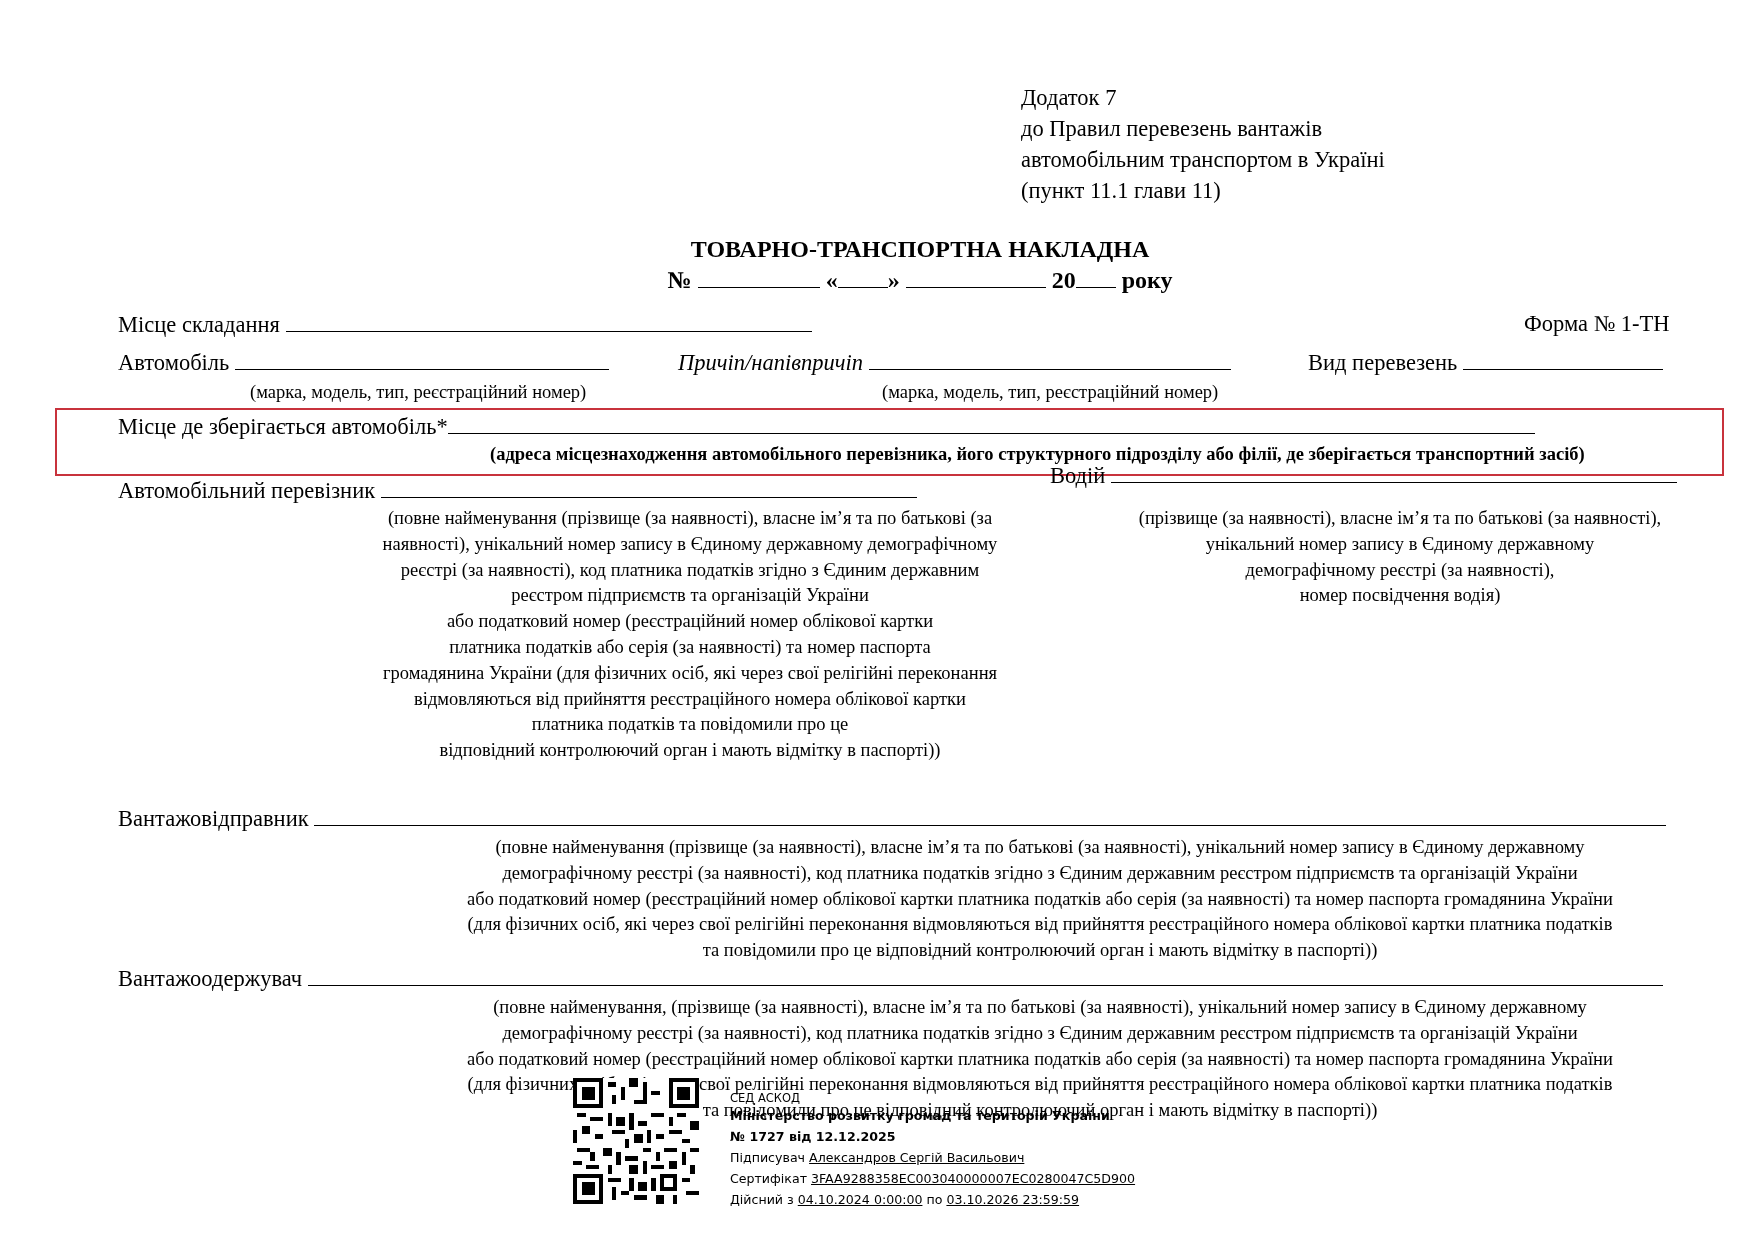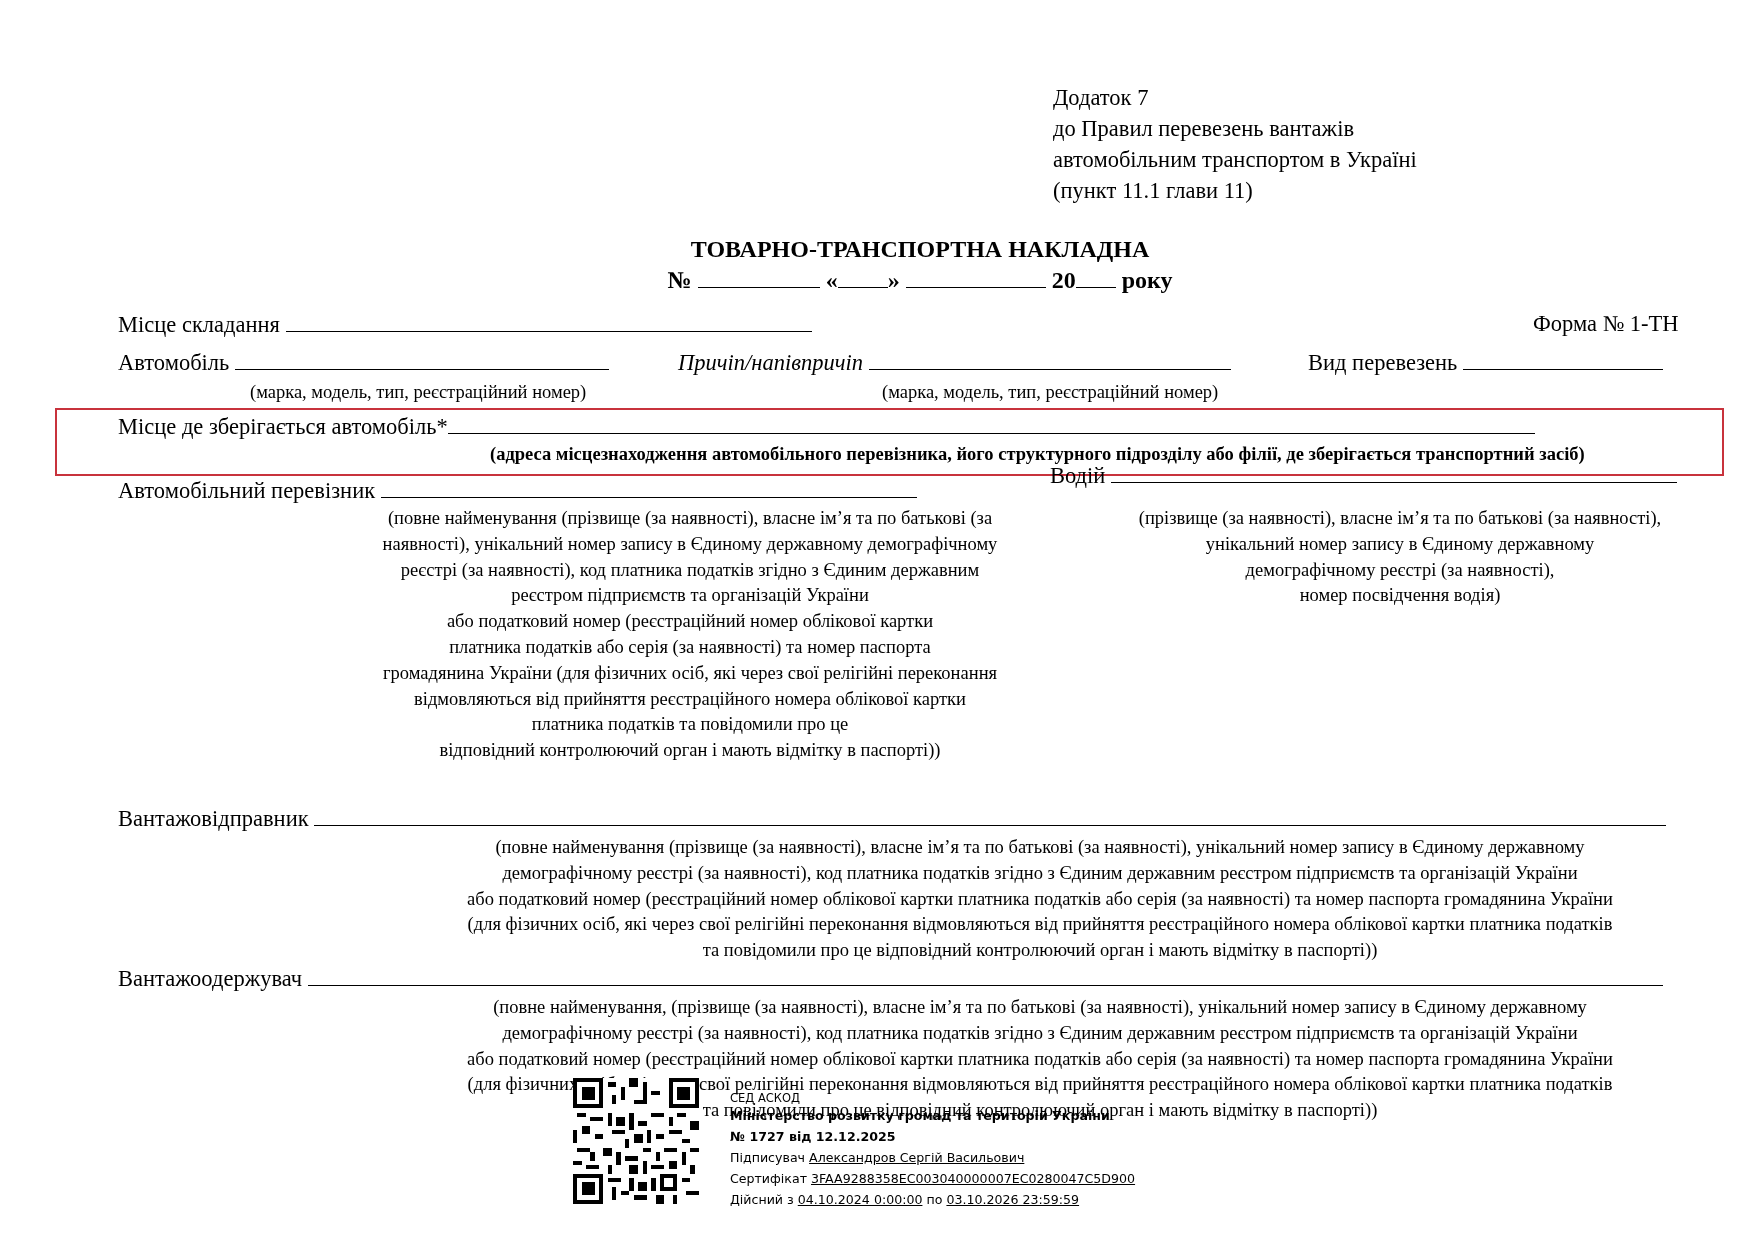--- a/index.html
+++ b/index.html
@@ -5,21 +5,21 @@
   html, body { margin:0; padding:0; background:#fff; }
   body { width:1754px; height:1241px; position:relative; overflow:hidden;
          font-family:"Liberation Serif", "DejaVu Serif", serif; color:#000; }
   .abs { position:absolute; white-space:nowrap; }
   .f22 { font-size:22.5px; }
   .f24 { font-size:24px; }
   .f19 { font-size:18.5px; }
   .bold { font-weight:bold; }
   .line { display:inline-block; border-bottom:1.6px solid #000; height:20px; vertical-align:baseline; }
   .note { font-size:18.5px; text-align:center; line-height:25.8px; }
-  .appendix { left:1021px; top:82px; font-size:22.5px; line-height:31px;margin-left:32px; }
+  .appendix { left:1021px; top:82px; font-size:22.5px; line-height:31px; }
   .title { left:0; width:1840px; text-align:center; }
   .red-box { position:absolute; left:55px; top:408px; width:1669px; height:68px; border:2.5px solid #c8323c; box-sizing:border-box; }
   .qr { position:absolute; left:573px; top:1078px; width:126px; height:126px; }
   .stamp { font-family:"DejaVu Sans", "Liberation Sans", sans-serif; font-size:12.6px; line-height:21px; }
   .stamp u { text-decoration:underline; }
 </style>
 </head>
 <body>
 
 <div class="abs appendix">
@@ -36,21 +36,21 @@
   <span>«</span><span class="line" style="width:50px;"></span><span>»</span>
   <span class="line" style="width:140px;"></span>
   <span>20</span><span class="line" style="width:40px;"></span>
   <span>року</span>
 </div>
 
 <div class="abs f22" style="left:118px; top:311px;">
   <span>Місце складання</span>
   <span class="line" style="width:526px;"></span>
 </div>
-<div class="abs f22" style="left:1524px; top:311px;margin-left:9px;">Форма № 1-ТН</div>
+<div class="abs f22" style="left:1524px; top:311px;">Форма № 1-ТН</div>
 
 <div class="abs f22" style="left:118px; top:349px;">
   <span>Автомобіль</span>
   <span class="line" style="width:374px;"></span>
 </div>
 <div class="abs f19" style="left:250px; top:382px;">(марка, модель, тип, реєстраційний номер)</div>
 
 <div class="abs f22" style="left:678px; top:349px;font-style:italic;">
   <span>Причіп/напівпричіп</span>
   <span class="line" style="width:362px;"></span>

